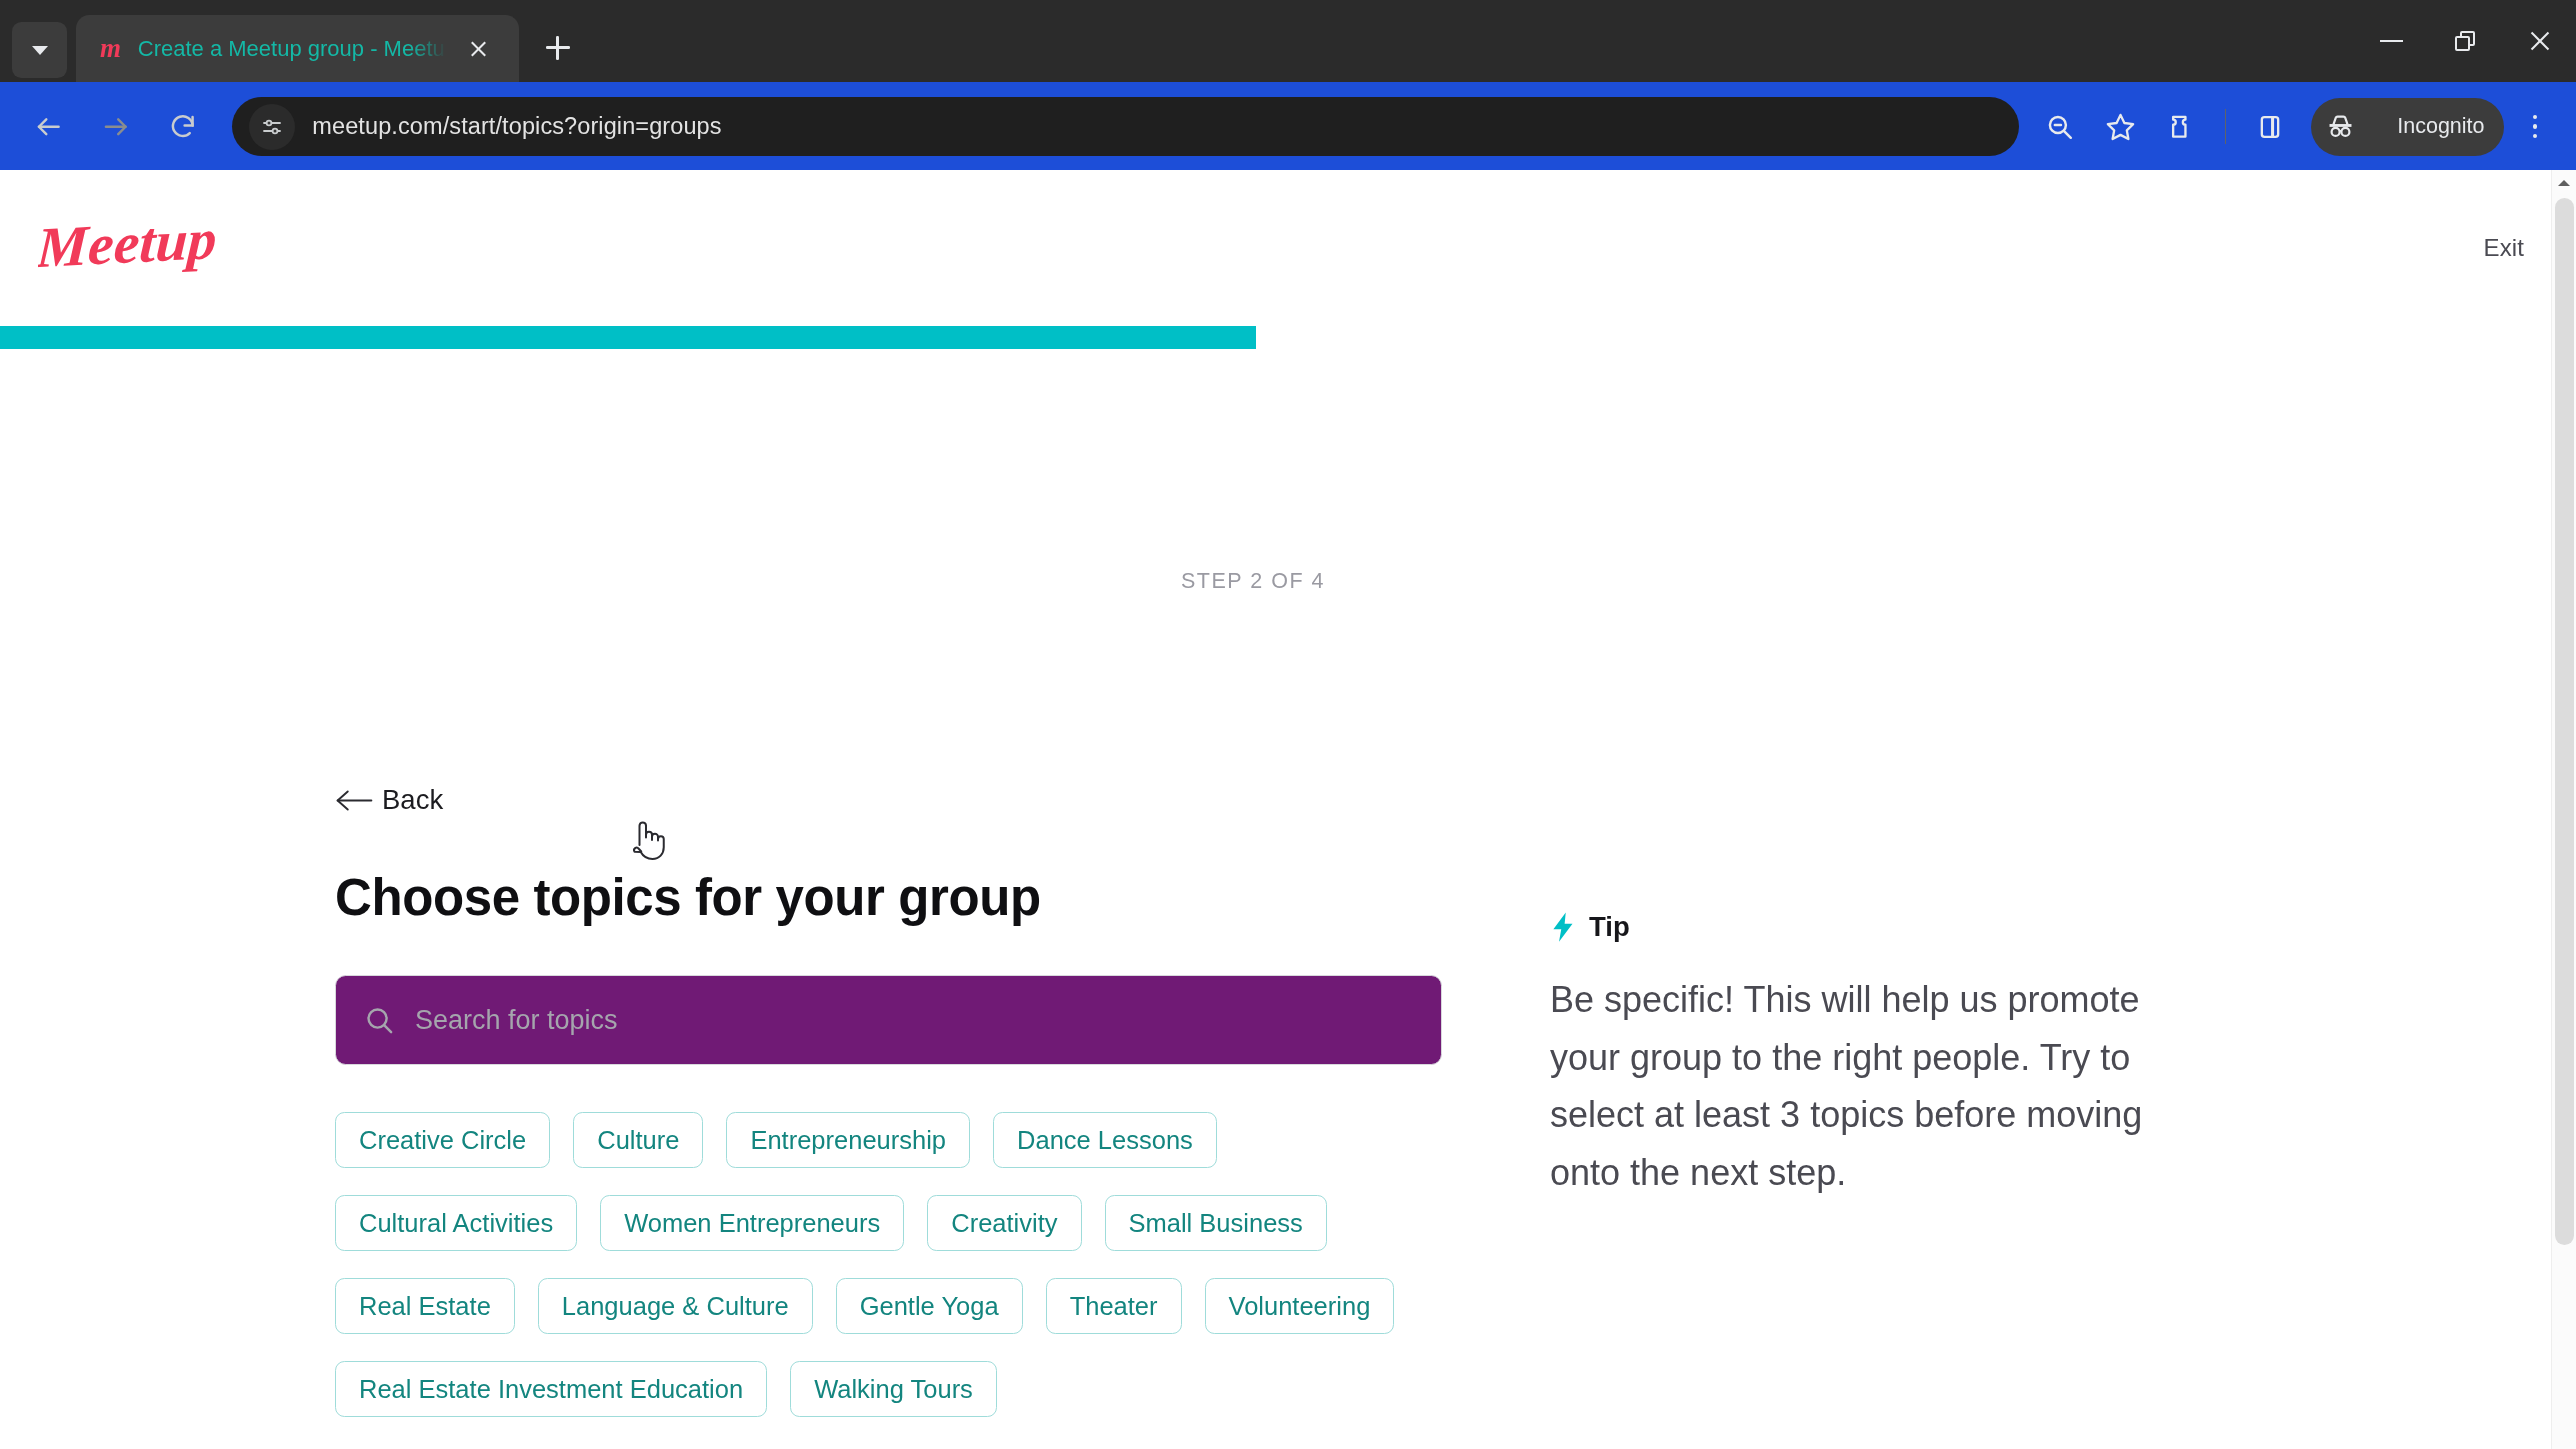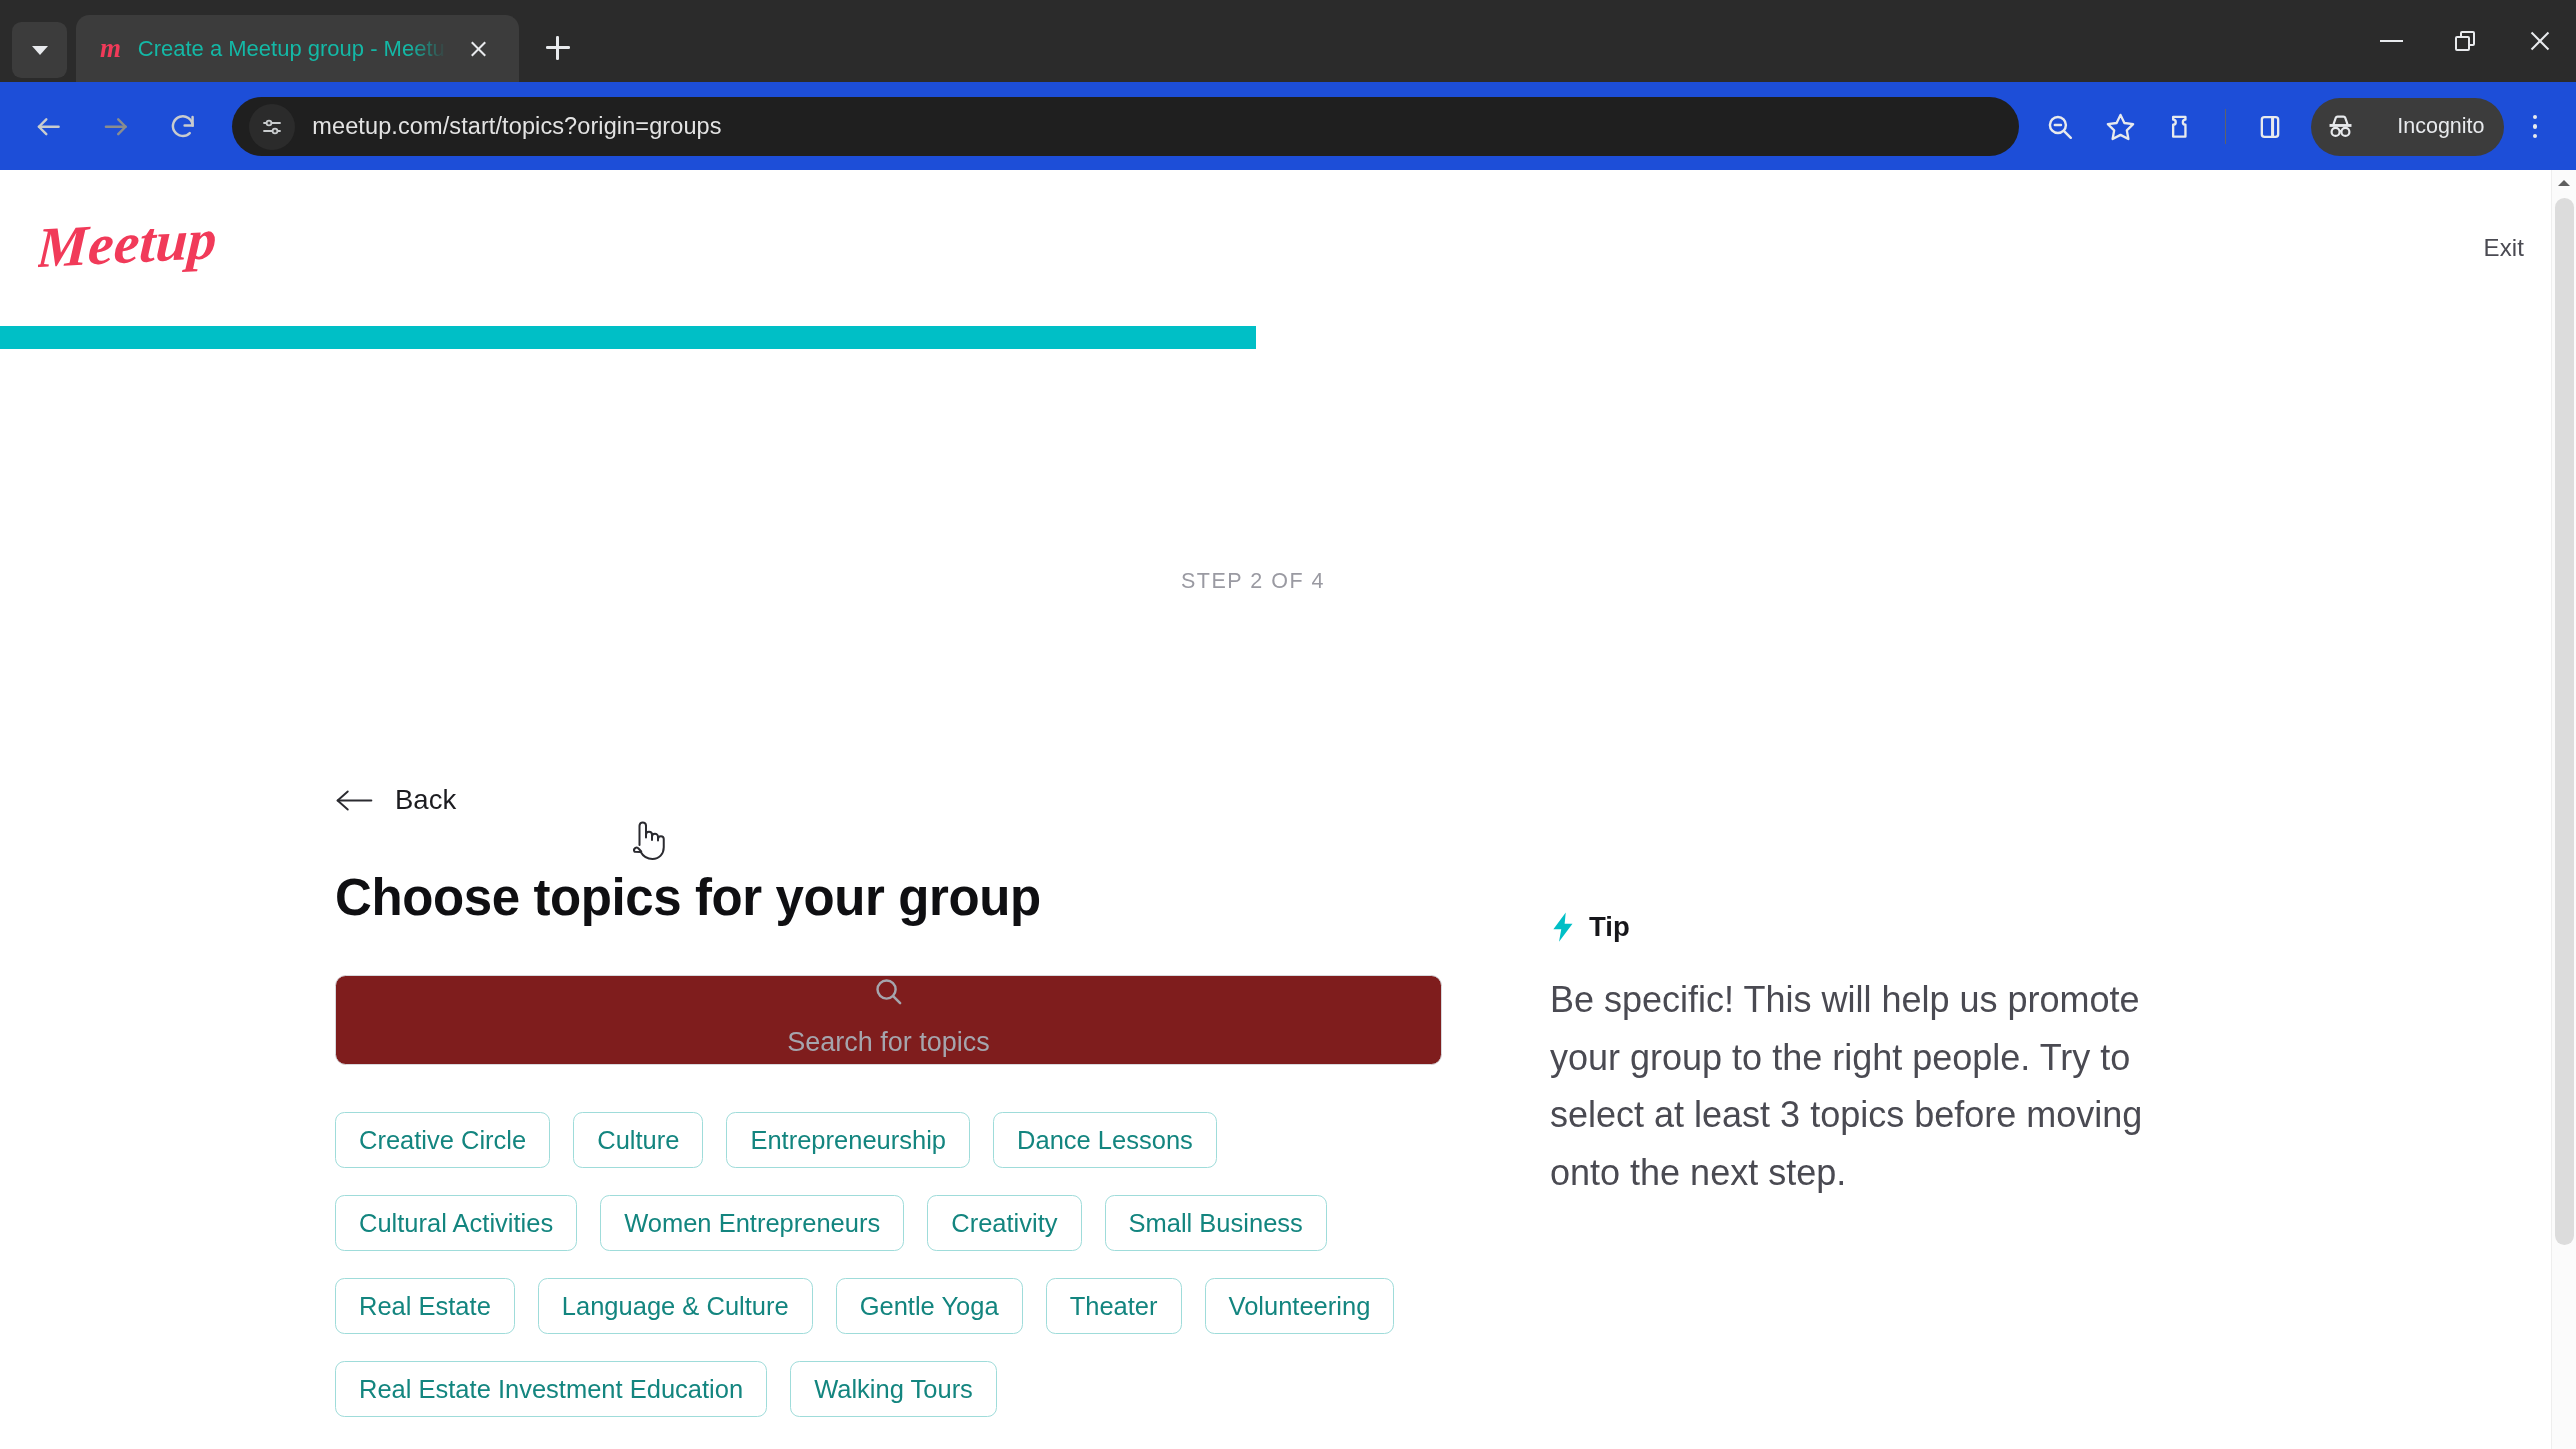--- a/index.html
+++ b/index.html
@@ -119,34 +119,34 @@
   .progress-track { width: 2564px; height: 23px; background: #ffffff; }
   .progress-fill { height: 23px; background: #00bfc6; }
 
   .content { padding: 0 0 0 0; position: relative; }
   .step-label {
     text-align: left; color: #9a9aa2; font-size: 21.5px; letter-spacing: 1.5px;
     position: absolute; left: 1181px; top: 220px;
   }
 
   .main-col { position:absolute; left: 335px; top: 435px; width: 1127px; }
-  .back-row { display:flex; align-items:center; gap: 21px; cursor:pointer; }
+  .back-row { display:flex; align-items:center; gap: 8px; cursor:pointer; }
   .back-arrow { width: 39px; height: 27px; }
   .back-text { font-size: 27.5px; color: #1c1c20; }
 
   .page-title {
     margin-top: 52px; font-size: 51px; font-weight: bold; color: #0f0f12;
     letter-spacing: -0.4px;
   }
 
   .search-box {
     margin-top: 48px; width: 1107px; height: 90px;
     border: 1.3px solid #d8d8dc; border-radius: 10.7px;
     display:flex; align-items:center; padding: 0 28px; gap: 20px;
-    background:#7f1d1d; cursor: text; flex-direction: column;
+    background:#701a75; cursor: text;
   }
   .search-placeholder { color: #a5a5ad; font-size: 27px; }
 
   .chips { margin-top: 47px; display:flex; flex-wrap: wrap; width: 1127px; }
   .chip {
     border: 1.3px solid #9fdcda; border-radius: 9.4px;
     padding: 0 23px; height: 56px; display:flex; align-items:center;
     margin: 0 23px 27px 0; cursor:pointer; background:#fff;
   }
   .chip span { color: #13857f; font-size: 25.5px; white-space: nowrap; }

